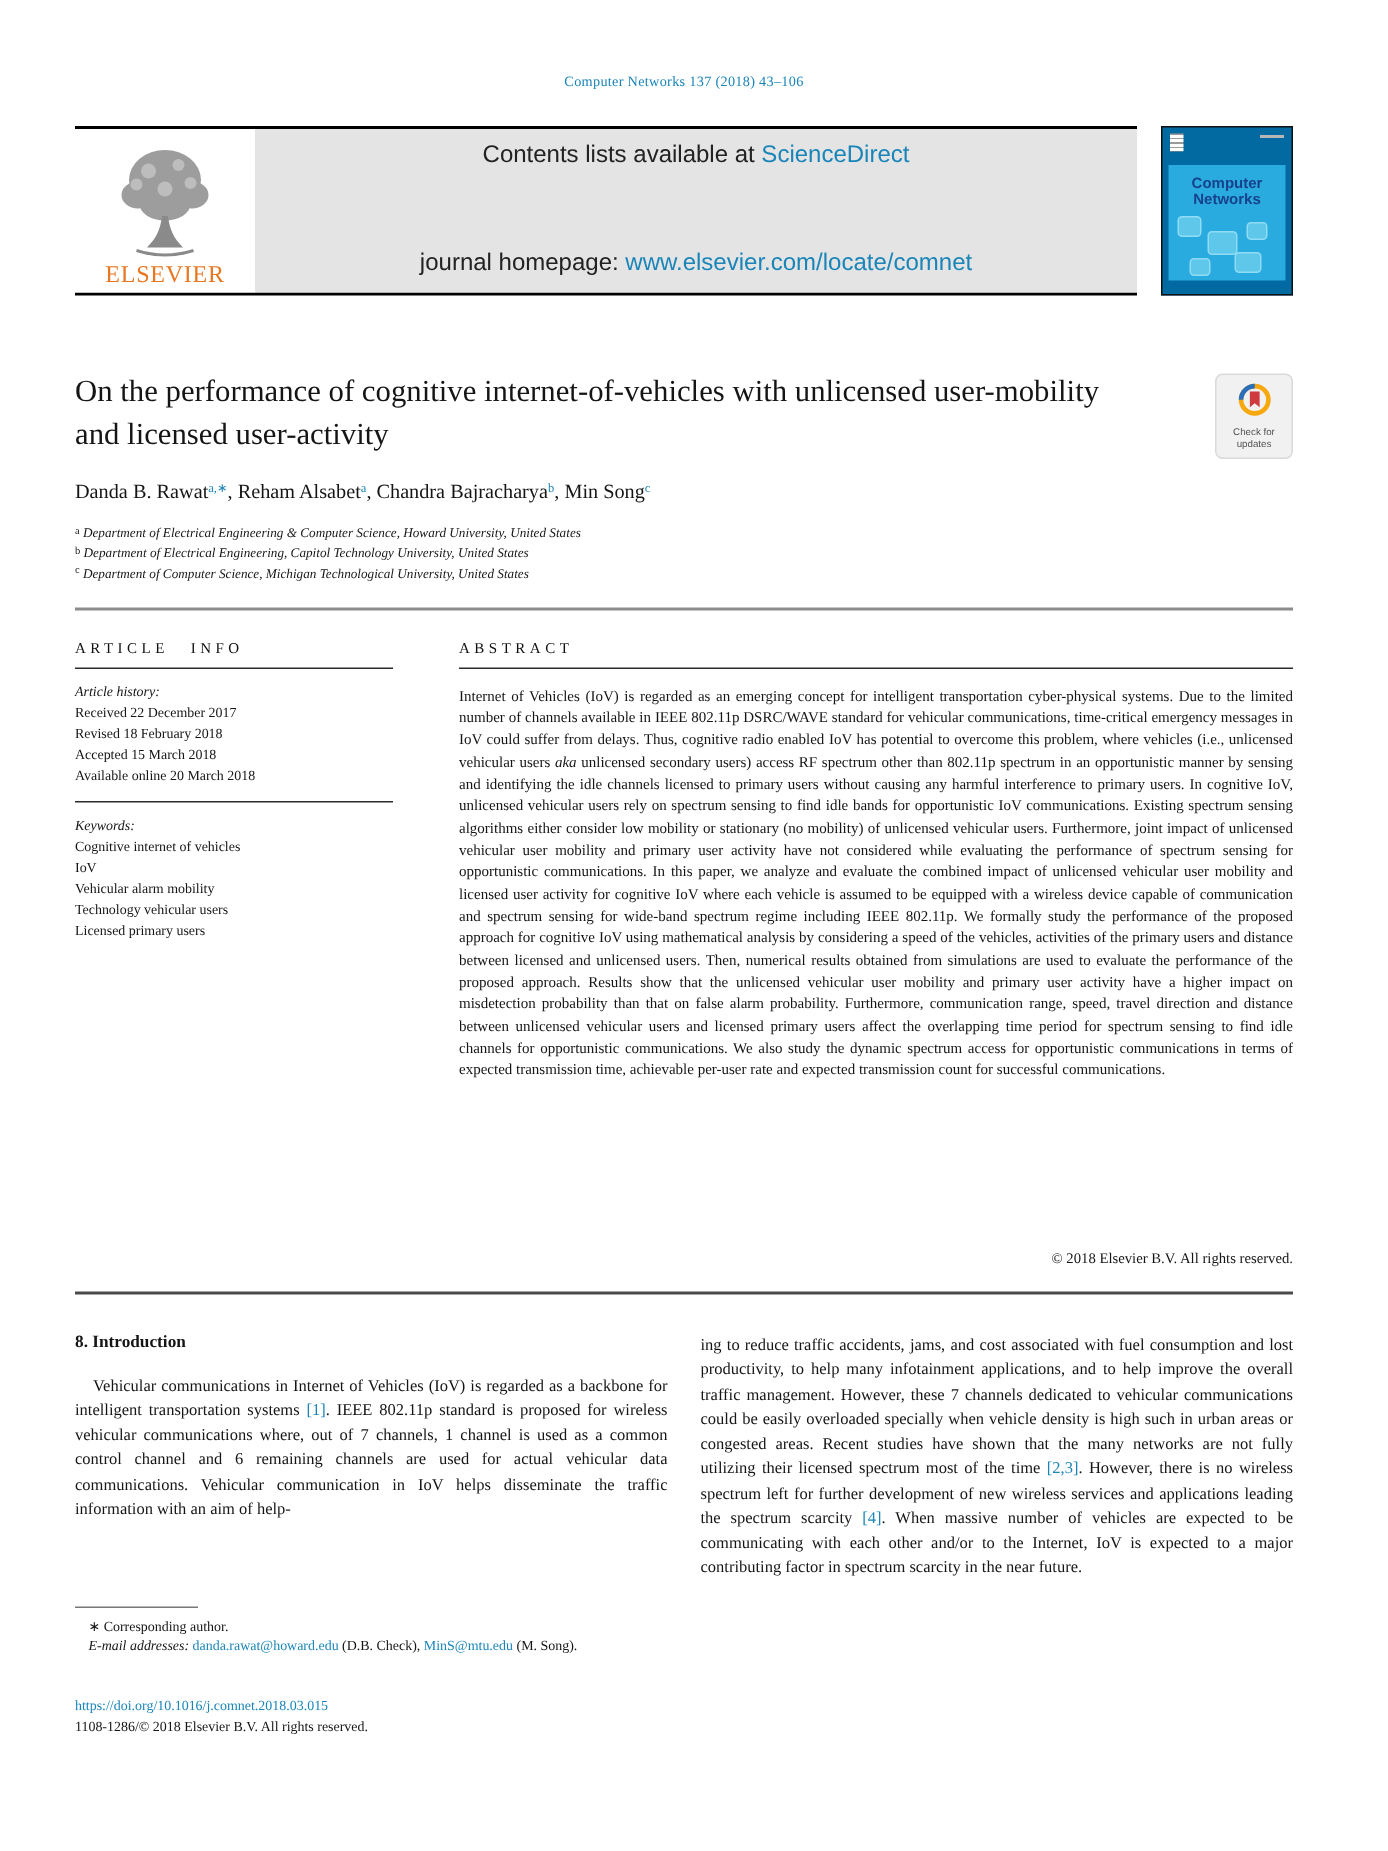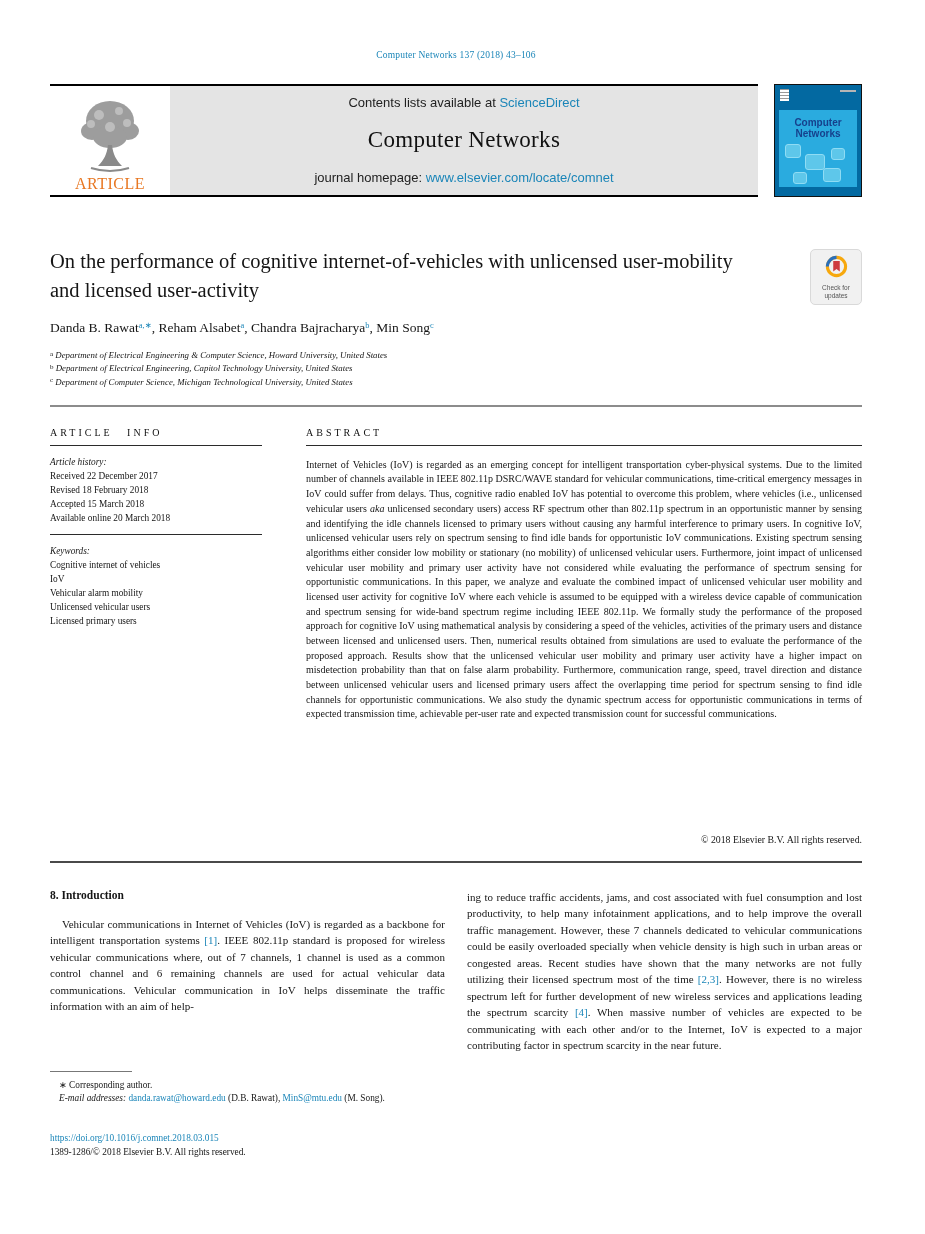--- a/index.html
+++ b/index.html
@@ -23,21 +23,21 @@
   
   .banner-row{display:flex;margin-top:24px;align-items:stretch;}
   .banner-main{
     flex:1;display:flex;
     border-top:2px solid #000;border-bottom:2px solid #000;
     height:113px;box-sizing:border-box;
   }
   .logo-area{width:120px;background:#fff;display:flex;flex-direction:column;align-items:center;justify-content:flex-end;padding-bottom:2px;}
   .elsevier-word{font-size:16px;color:#e87722;letter-spacing:0.5px;margin-top:-2px;font-family:"Liberation Serif",serif;}
   .banner-gray{flex:1;background:#e4e4e4;text-align:center;display:flex;flex-direction:column;justify-content:space-between;padding:9px 0 10px;box-sizing:border-box;}
-  .contents-line,.homepage-line{font-family:"Liberation Sans",sans-serif;font-size:13px;color:#222;}
+  .contents-line,.homepage-line{font-family:"Liberation Sans",sans-serif;font-size:16px;color:#222;}
   .banner-title{font-size:23px;color:#111;letter-spacing:0.3px;}
 
   
   .cover-box{width:88px;height:113px;border:1.5px solid #111;margin-left:16px;position:relative;background:#0369a1;box-sizing:border-box;flex-shrink:0;}
   .cover-logo-mark{position:absolute;top:4px;left:5px;width:9px;height:12px;background:repeating-linear-gradient(#9a9a9a 0 1px,#fff 1px 3px);}
   .cover-top-text{position:absolute;top:5px;right:5px;width:16px;height:2px;background:#b5b5b5;}
   .cover-blue{position:absolute;left:4px;right:4px;top:25px;bottom:9px;background:#2aabdf;overflow:hidden;}
   .cover-title{font-family:"Liberation Sans",sans-serif;font-weight:bold;color:#16418c;font-size:10px;line-height:1.05;text-align:center;margin-top:8px;}
   .cbox{position:absolute;border-radius:3px;background:#5ec7ea;border:1px solid #8fdcf4;}
 
@@ -103,25 +103,24 @@
               <circle cx="22" cy="18" r="5"></circle>
                 <circle cx="42" cy="14" r="4"></circle>
               <circle cx="50" cy="26" r="4"></circle>
                 <circle cx="14" cy="27" r="4"></circle>
               <circle cx="33" cy="30" r="5"></circle>
             </g>
             <path d="M31 48 c-1 9 -4 15 -10 21 h24 c-6 -6 -9 -12 -10 -21 z" fill="#8a8a8a"></path>
             <path d="M14 71 q19 6 38 0" stroke="#8a8a8a" fill="none" stroke-width="2"></path>
           </svg>
         </span>
-        <div class="elsevier-word">ARTICLE</div>
+        <div class="elsevier-word">ELSEVIER</div>
       </div>
       <div class="banner-gray">
         <div class="contents-line"><span>Contents lists available at </span><span class="lnk">ScienceDirect</span></div>
-        <div class="banner-title">Computer Networks</div>
         <div class="homepage-line"><span>journal homepage: </span><span class="lnk">www.elsevier.com/locate/comnet</span></div>
       </div>
     </div>
     <div class="cover-box">
       <div class="cover-logo-mark"></div>
       <div class="cover-top-text"></div>
       <div class="cover-blue">
         <div class="cover-title">
           <div>Computer</div>
           <div>Networks</div>
@@ -175,21 +174,21 @@
             <div>Available online 20 March 2018</div>
           </div>
       </div>
       <div class="thin-rule"></div>
       <div class="info-body">
         <div class="info-label">Keywords:</div>
         <div>
             <div>Cognitive internet of vehicles</div>
             <div>IoV</div>
             <div>Vehicular alarm mobility</div>
-            <div>Unlicensed vehicular users</div>
+            <div>Technology vehicular users</div>
             <div>Licensed primary users</div>
           </div>
       </div>
     </div>
     <div class="abs-col">
       <div>
         <div class="sec-head">ABSTRACT</div>
         <div class="head-rule"></div>
         <div class="abs-text"><span>Internet of Vehicles (IoV) is regarded as an emerging concept for intelligent transportation cyber-physical systems. Due to the limited number of channels available in IEEE 802.11p DSRC/WAVE standard for vehicular communications, time-critical emergency messages in IoV could suffer from delays. Thus, cognitive radio enabled IoV has potential to overcome this problem, where vehicles (i.e., unlicensed vehicular users </span><span class="it">aka</span><span> unlicensed secondary users) access RF spectrum other than 802.11p spectrum in an opportunistic manner by sensing and identifying the idle channels licensed to primary users without causing any harmful interference to primary users. In cognitive IoV, unlicensed vehicular users rely on spectrum sensing to find idle bands for opportunistic IoV communications. Existing spectrum sensing algorithms either consider low mobility or stationary (no mobility) of unlicensed vehicular users. Furthermore, joint impact of unlicensed vehicular user mobility and primary user activity have not considered while evaluating the performance of spectrum sensing for opportunistic communications. In this paper, we analyze and evaluate the combined impact of unlicensed vehicular user mobility and licensed user activity for cognitive IoV where each vehicle is assumed to be equipped with a wireless device capable of communication and spectrum sensing for wide-band spectrum regime including IEEE 802.11p. We formally study the performance of the proposed approach for cognitive IoV using mathematical analysis by considering a speed of the vehicles, activities of the primary users and distance between licensed and unlicensed users. Then, numerical results obtained from simulations are used to evaluate the performance of the proposed approach. Results show that the unlicensed vehicular user mobility and primary user activity have a higher impact on misdetection probability than that on false alarm probability. Furthermore, communication range, speed, travel direction and distance between unlicensed vehicular users and licensed primary users affect the overlapping time period for spectrum sensing to find idle channels for opportunistic communications. We also study the dynamic spectrum access for opportunistic communications in terms of expected transmission time, achievable per-user rate and expected transmission count for successful communications.</span></div>
       </div>
@@ -205,21 +204,21 @@
       <p class="bpar indent"><span>Vehicular communications in Internet of Vehicles (IoV) is regarded as a backbone for intelligent transportation systems </span><span class="lnk">[1]</span><span>. IEEE 802.11p standard is proposed for wireless vehicular communications where, out of 7 channels, 1 channel is used as a common control channel and 6 remaining channels are used for actual vehicular data communications. Vehicular communication in IoV helps disseminate the traffic information with an aim of help-</span></p>
     </div>
     <div class="bcol">
       <p class="bpar"><span>ing to reduce traffic accidents, jams, and cost associated with fuel consumption and lost productivity, to help many infotainment applications, and to help improve the overall traffic management. However, these 7 channels dedicated to vehicular communications could be easily overloaded specially when vehicle density is high such in urban areas or congested areas. Recent studies have shown that the many networks are not fully utilizing their licensed spectrum most of the time </span><span class="lnk">[2,3]</span><span>. However, there is no wireless spectrum left for further development of new wireless services and applications leading the spectrum scarcity </span><span class="lnk">[4]</span><span>. When massive number of vehicles are expected to be communicating with each other and/or to the Internet, IoV is expected to a major contributing factor in spectrum scarcity in the near future.</span></p>
     </div>
   </div>
 
   <div class="footnote-block">
     <div class="foot-rule"></div>
     <div class="fnote fnote-indent">∗ Corresponding author.</div>
-    <div class="fnote fnote-indent"><span class="it">E-mail addresses: </span><span class="lnk">danda.rawat@howard.edu</span><span> (D.B. Rawat), </span><span class="lnk">MinS@mtu.edu</span><span> (M. Song).</span></div>
+    <div class="fnote fnote-indent"><span class="it">E-mail addresses: </span><span class="lnk">danda.rawat@howard.edu</span><span> (D.B. Check), </span><span class="lnk">MinS@mtu.edu</span><span> (M. Song).</span></div>
   </div>
 
   <div class="doi-block">
     <div class="lnk">https://doi.org/10.1016/j.comnet.2018.03.015</div>
-    <div>1389-1286/© 2018 Elsevier B.V. All rights reserved.</div>
+    <div>1108-1286/© 2018 Elsevier B.V. All rights reserved.</div>
   </div>
 
 </div>
 
 </body></html>

